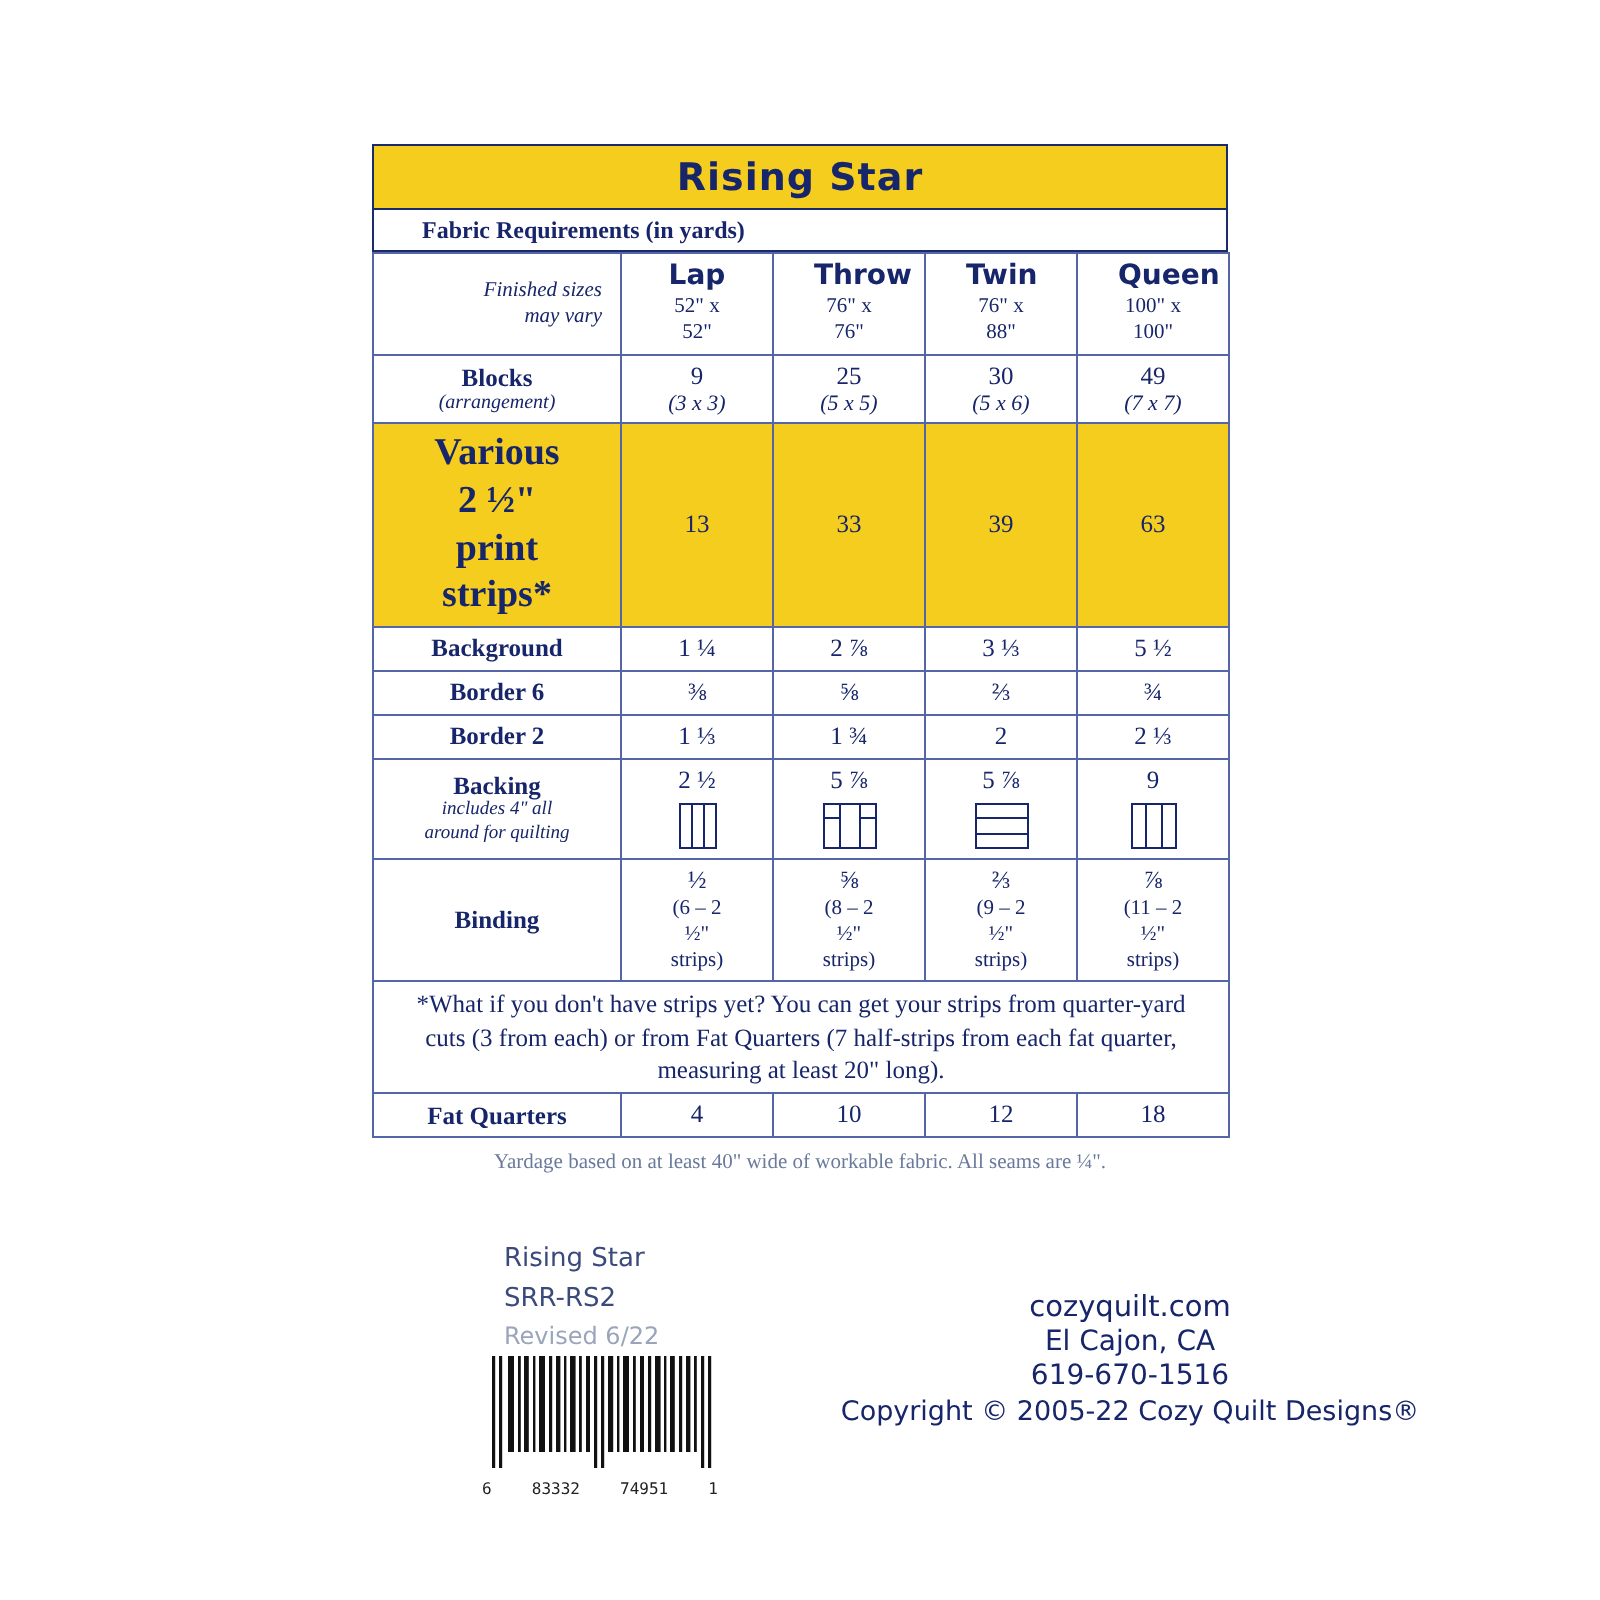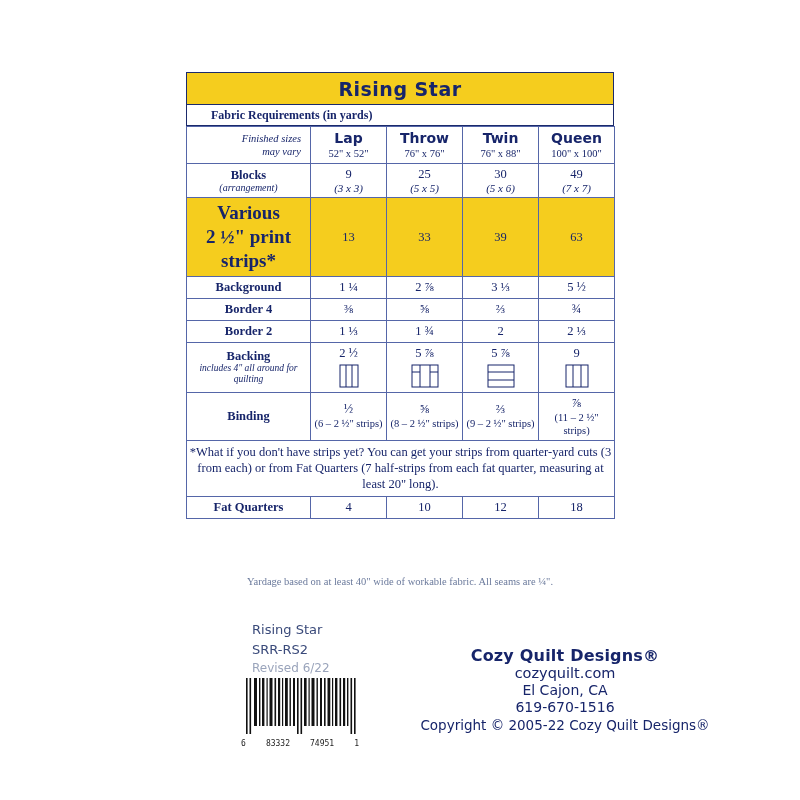--- a/index.html
+++ b/index.html
@@ -66,21 +66,21 @@
   }
   table.reqs td {
     border-left: 1px solid #5566a8;
     border-right: 1px solid #5566a8;
     border-top: 1px solid #5566a8;
     border-bottom: 1px solid #5566a8;
     text-align: center;
     vertical-align: middle;
     font-size: 12.5px;
     color: #17256a;
-    padding: 3px 2px;
+    padding: 3px 20px;
   }
   td.rowlabel {
     text-align: right;
     padding-right: 9px;
     font-weight: bold;
     font-size: 13px;
     line-height: 1.15;
   }
   td.rowlabel .sub {
     display: block;
@@ -311,21 +311,21 @@
 
         <tr>
           <td class="rowlabel">Background</td>
           <td>1 ¼</td>
           <td>2 ⅞</td>
           <td>3 ⅓</td>
           <td>5 ½</td>
         </tr>
 
         <tr>
-          <td class="rowlabel">Border 4</td>
+          <td class="rowlabel">Border 6</td>
           <td>⅜</td>
           <td>⅝</td>
           <td>⅔</td>
           <td>¾</td>
         </tr>
 
         <tr>
           <td class="rowlabel">Border 2</td>
           <td>1 ⅓</td>
           <td>1 ¾</td>
@@ -413,21 +413,20 @@
 
   <div class="footnote">Yardage based on at least 40" wide of workable fabric.  All seams are ¼".</div>
 
   <div class="pattern-id">
     <div>Rising Star</div>
     <div>SRR-RS2</div>
     <div class="revised">Revised 6/22</div>
   </div>
 
   <div class="company">
-    <div class="name">Cozy Quilt Designs®</div>
     <div class="site">cozyquilt.com</div>
     <div class="city">El Cajon, CA</div>
     <div class="phone">619-670-1516</div>
     <div class="copyright">Copyright © 2005-22 Cozy Quilt Designs®</div>
   </div>
 
   <div class="barcode">
     <svg class="bars" viewBox="0 0 120 56" preserveAspectRatio="none">
       <rect x="0" y="0" width="120" height="56" fill="#ffffff"></rect>
       <g fill="#111111">

